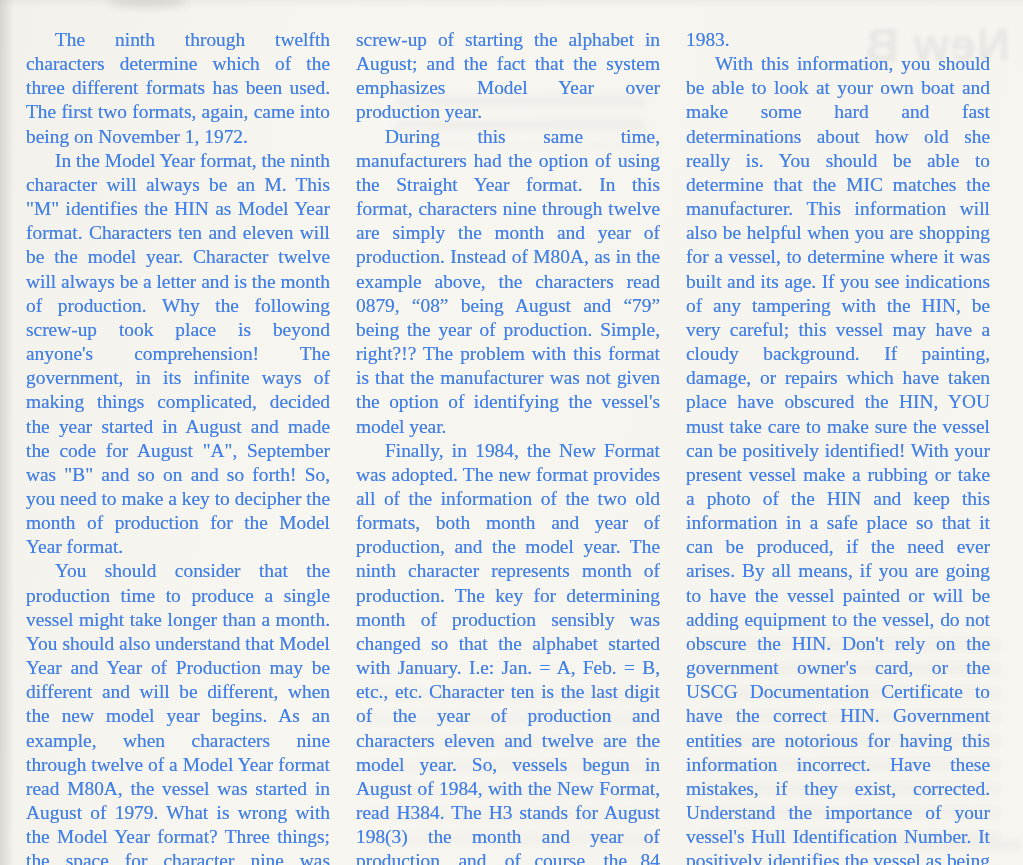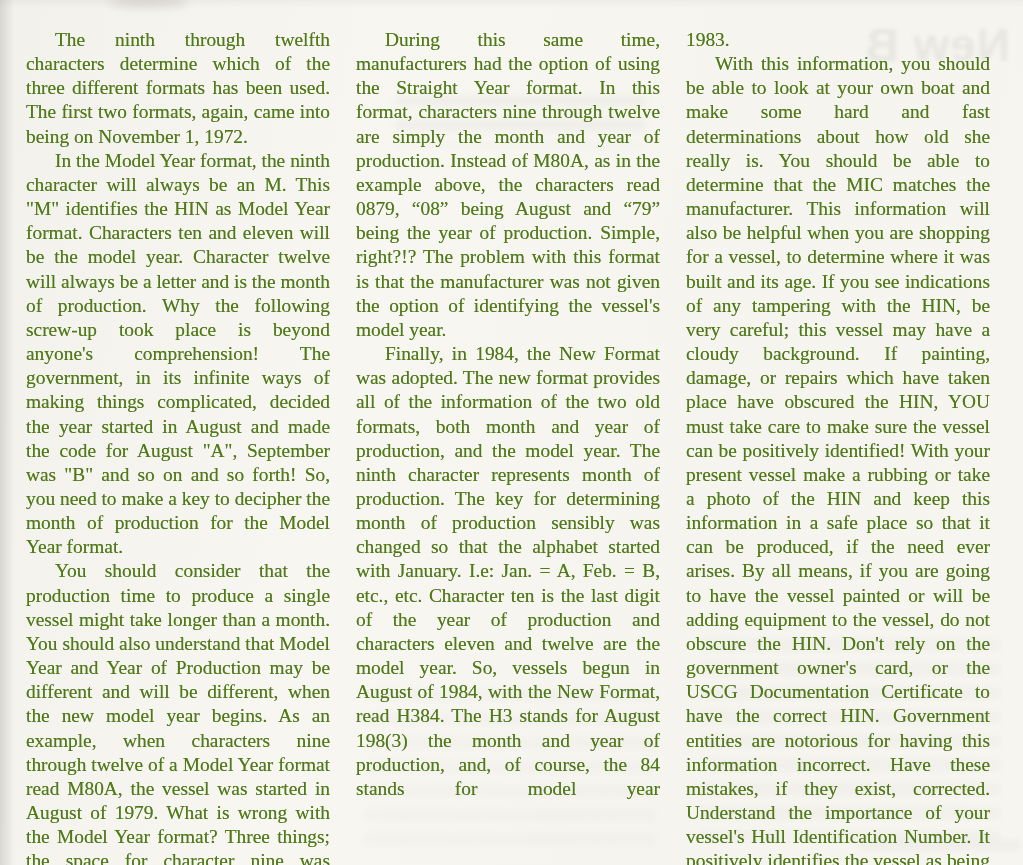--- a/index.html
+++ b/index.html
@@ -80,21 +80,21 @@
     display: flex;
     gap: 26px;
   }
   .col {
     width: 304px;
   }
   .col p {
     margin: 0;
     font-size: 19.4px;
     line-height: 24.15px;
-    color: #4d7c0f;
+    color: #3b82f6;
     text-align: justify;
     text-shadow: 0 0 0.5px rgba(70,70,70,0.55);
   }
   .col p.indent { text-indent: 29px; }
   .col p.flow { text-align-last: justify; }
 </style>
 </head>
 <body>
 
 <div class="page">
@@ -110,20 +110,21 @@
 
   <div class="columns">
 
     <div class="col">
       <p class="indent">The ninth through twelfth characters determine which of the three different formats has been used. The first two formats, again, came into being on November 1, 1972.</p>
       <p class="indent">In the Model Year format, the ninth character will always be an M. This "M" identifies the HIN as Model Year format. Characters ten and eleven will be the model year. Character twelve will always be a letter and is the month of production. Why the following screw-up took place is beyond anyone's comprehension! The government, in its infinite ways of making things complicated, decided the year started in August and made the code for August "A", September was "B" and so on and so forth! So, you need to make a key to decipher the month of production for the Model Year format.</p>
       <p class="indent flow">You should consider that the production time to produce a single vessel might take longer than a month. You should also understand that Model Year and Year of Production may be different and will be different, when the new model year begins. As an example, when characters nine through twelve of a Model Year format read M80A, the vessel was started in August of 1979. What is wrong with the Model Year format? Three things; the space for character nine was consumed with the "M" designation; the</p>
     </div>
 
     <div class="col">
+      <p>screw-up of starting the alphabet in August; and the fact that the system emphasizes Model Year over production year.</p>
       <p class="indent">During this same time, manufacturers had the option of using the Straight Year format. In this format, characters nine through twelve are simply the month and year of production. Instead of M80A, as in the example above, the characters read 0879, “08” being August and “79” being the year of production. Simple, right?!? The problem with this format is that the manufacturer was not given the option of identifying the vessel's model year.</p>
       <p class="indent flow">Finally, in 1984, the New Format was adopted. The new format provides all of the information of the two old formats, both month and year of production, and the model year. The ninth character represents month of production. The key for determining month of production sensibly was changed so that the alphabet started with January. I.e: Jan. = A, Feb. = B, etc., etc. Character ten is the last digit of the year of production and characters eleven and twelve are the model year. So, vessels begun in August of 1984, with the New Format, read H384. The H3 stands for August 198(3) the month and year of production, and, of course, the 84 stands for model year</p>
     </div>
 
     <div class="col">
       <p>1983.</p>
       <p class="indent">With this information, you should be able to look at your own boat and make some hard and fast determinations about how old she really is. You should be able to determine that the MIC matches the manufacturer. This information will also be helpful when you are shopping for a vessel, to determine where it was built and its age. If you see indications of any tampering with the HIN, be very careful; this vessel may have a cloudy background. If painting, damage, or repairs which have taken place have obscured the HIN, YOU must take care to make sure the vessel can be positively identified! With your present vessel make a rubbing or take a photo of the HIN and keep this information in a safe place so that it can be produced, if the need ever arises. By all means, if you are going to have the vessel painted or will be adding equipment to the vessel, do not obscure the HIN. Don't rely on the government owner's card, or the USCG Documentation Certificate to have the correct HIN. Government entities are notorious for having this information incorrect. Have these mistakes, if they exist, corrected. Understand the importance of your vessel's Hull Identification Number. It positively identifies the vessel as being yours!</p>
     </div>
 
   </div>

